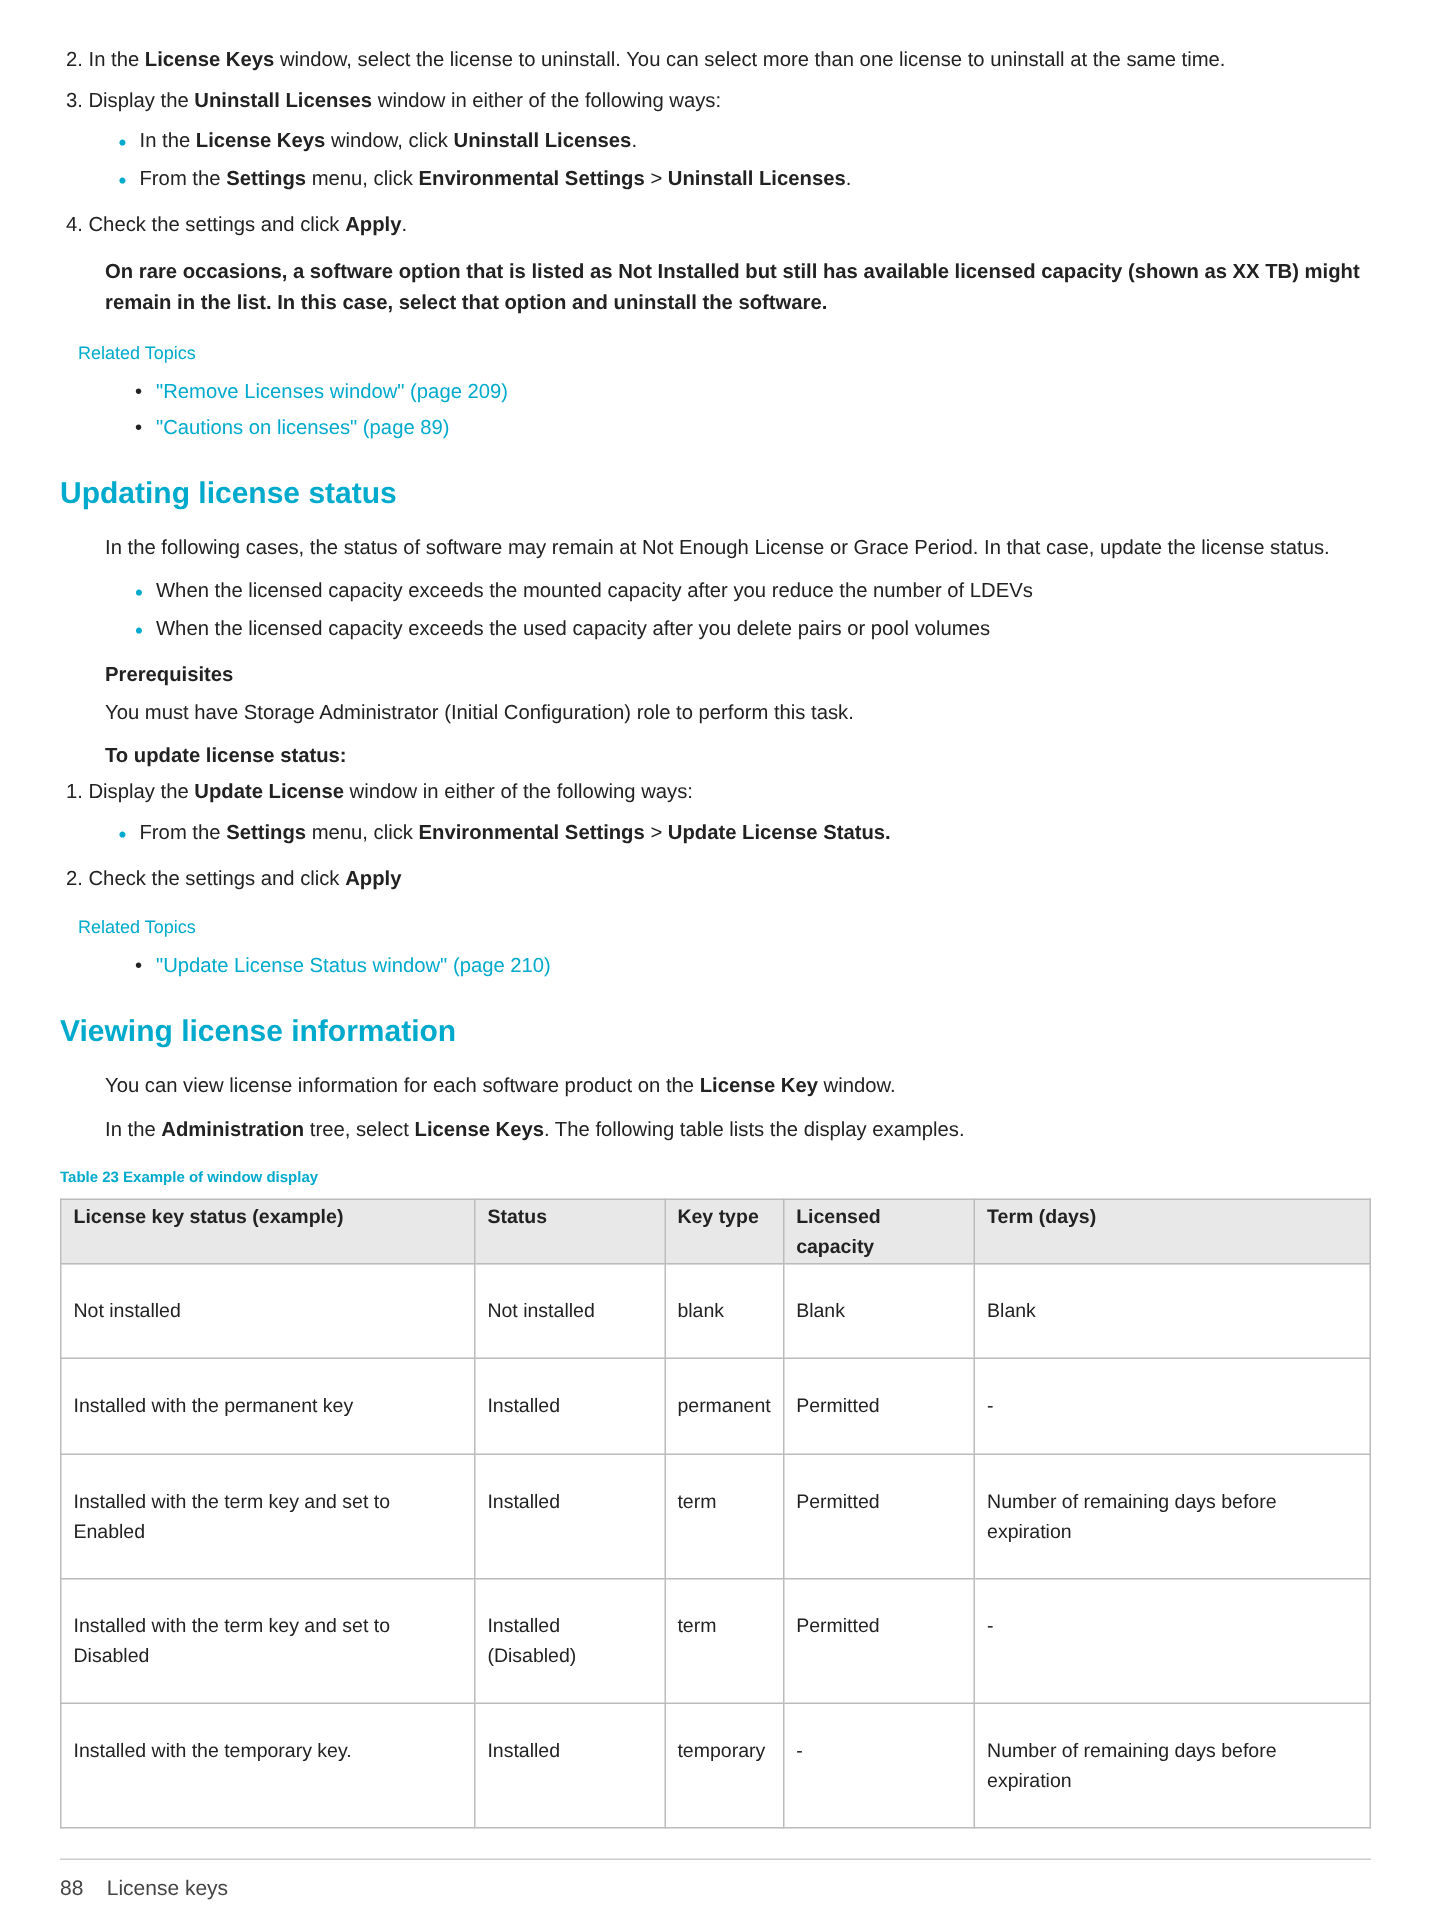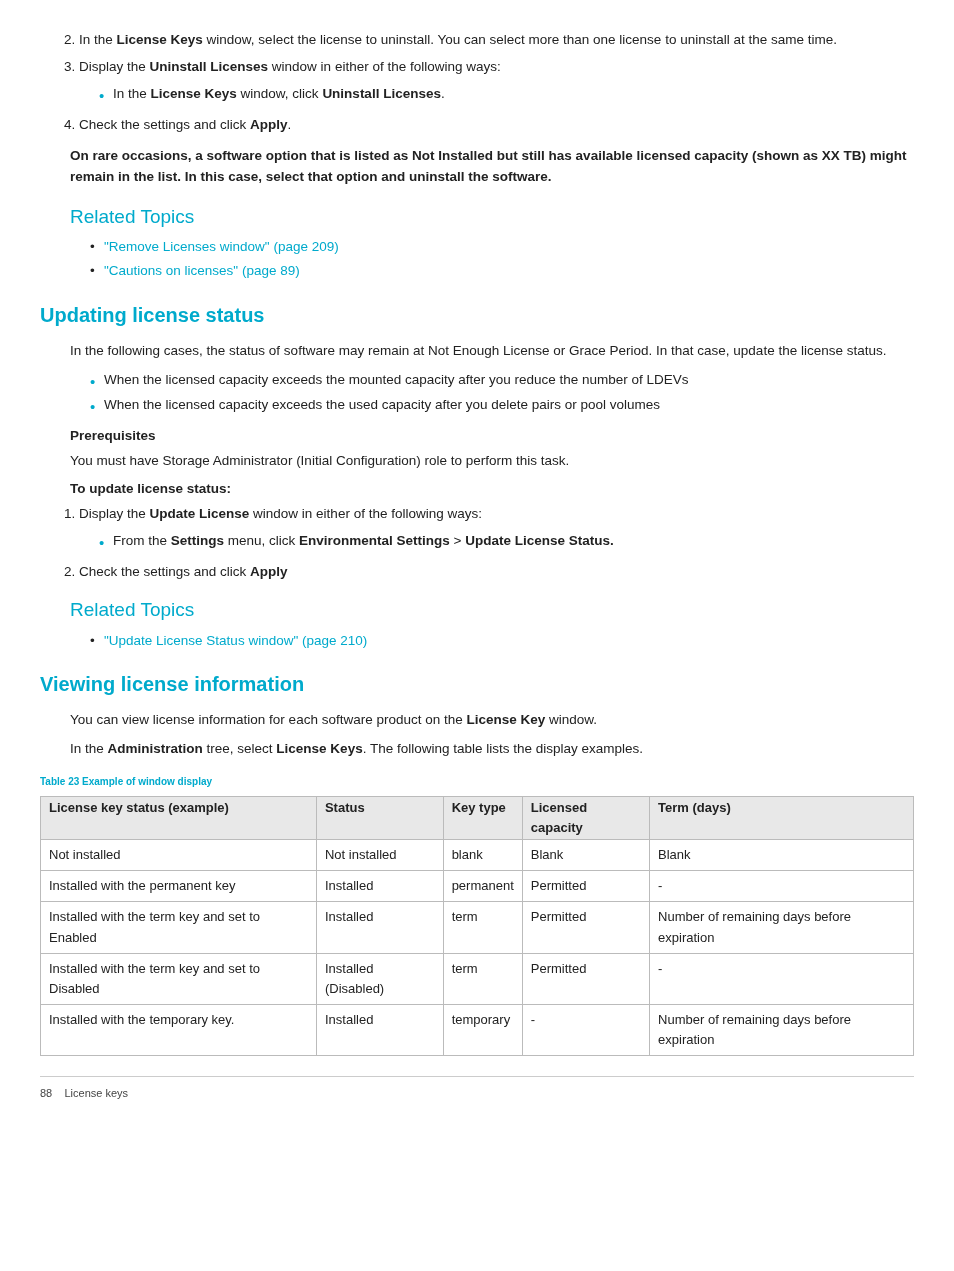--- a/index.html
+++ b/index.html
@@ -6,21 +6,21 @@
     body {
       font-family: Arial, Helvetica, sans-serif;
       font-size: 13.5px;
       color: #222;
       background: #fff;
       padding: 30px 40px 40px 40px;
       line-height: 1.55;
     }
 
     .numbered-list {
-      margin-left: 39px;
+      margin-left: 19px;
       margin-bottom: 10px;
     }
     .numbered-list li {
       margin-bottom: 6px;
     }
 
     .bullet-list {
       list-style: none;
       margin-left: 50px;
       margin-bottom: 10px;
@@ -40,22 +40,22 @@
 
     .note-para {
       margin-left: 30px;
       margin-bottom: 14px;
       margin-top: 8px;
       font-weight: bold;
     }
 
     .related-topics-heading {
       color: #00aacc;
-      font-size: 19px;
-      margin-left: 30px;
+      font-size: 12px;
+      margin-left: 12px;
       margin-top: 12px;
       margin-bottom: 6px;
     }
 
     .related-links {
       list-style: none;
       margin-left: 50px;
       margin-bottom: 18px;
     }
     .related-links li {
@@ -116,44 +116,47 @@
       background: #e8e8e8;
       border: 1px solid #bbb;
       padding: 1px 8px;
       font-weight: bold;
       text-align: left;
       vertical-align: top;
     }
 
     table td {
       border: 1px solid #bbb;
-      padding: 5px 8px;
+      padding: 21px 8px;
       vertical-align: top;
     }
 
     .footer-text {
-      font-size: 11px;
+      font-size: 14px;
       color: #444;
       margin-top: 20px;
       border-top: 1px solid #ccc;
       padding-top: 8px;
     }
   </style>
 </head>
 <body>
 
 <ol class="numbered-list" start="2">
   <li>
     In the <b>License Keys</b> window, select the license to uninstall. You can select more than one license to uninstall at the same time.
   </li>
   <li>
     Display the <b>Uninstall Licenses</b> window in either of the following ways:
     <ul class="bullet-list" style="margin-left:20px; margin-top:6px;">
       <li>
         In the <b>License Keys</b> window, click <b>Uninstall Licenses</b>.
+      </li>
+      <li>
+        From the <b>Settings</b> menu, click <b>Environmental Settings</b> &gt; <b>Uninstall Licenses</b>.
       </li>
     </ul>
   </li>
   <li>
     Check the settings and click <b>Apply</b>.
   </li>
 </ol>
 
 <p class="note-para">
   On rare occasions, a software option that is listed as Not Installed but still has available licensed capacity (shown as XX TB) might remain in the list. In this case, select that option and uninstall the software.

